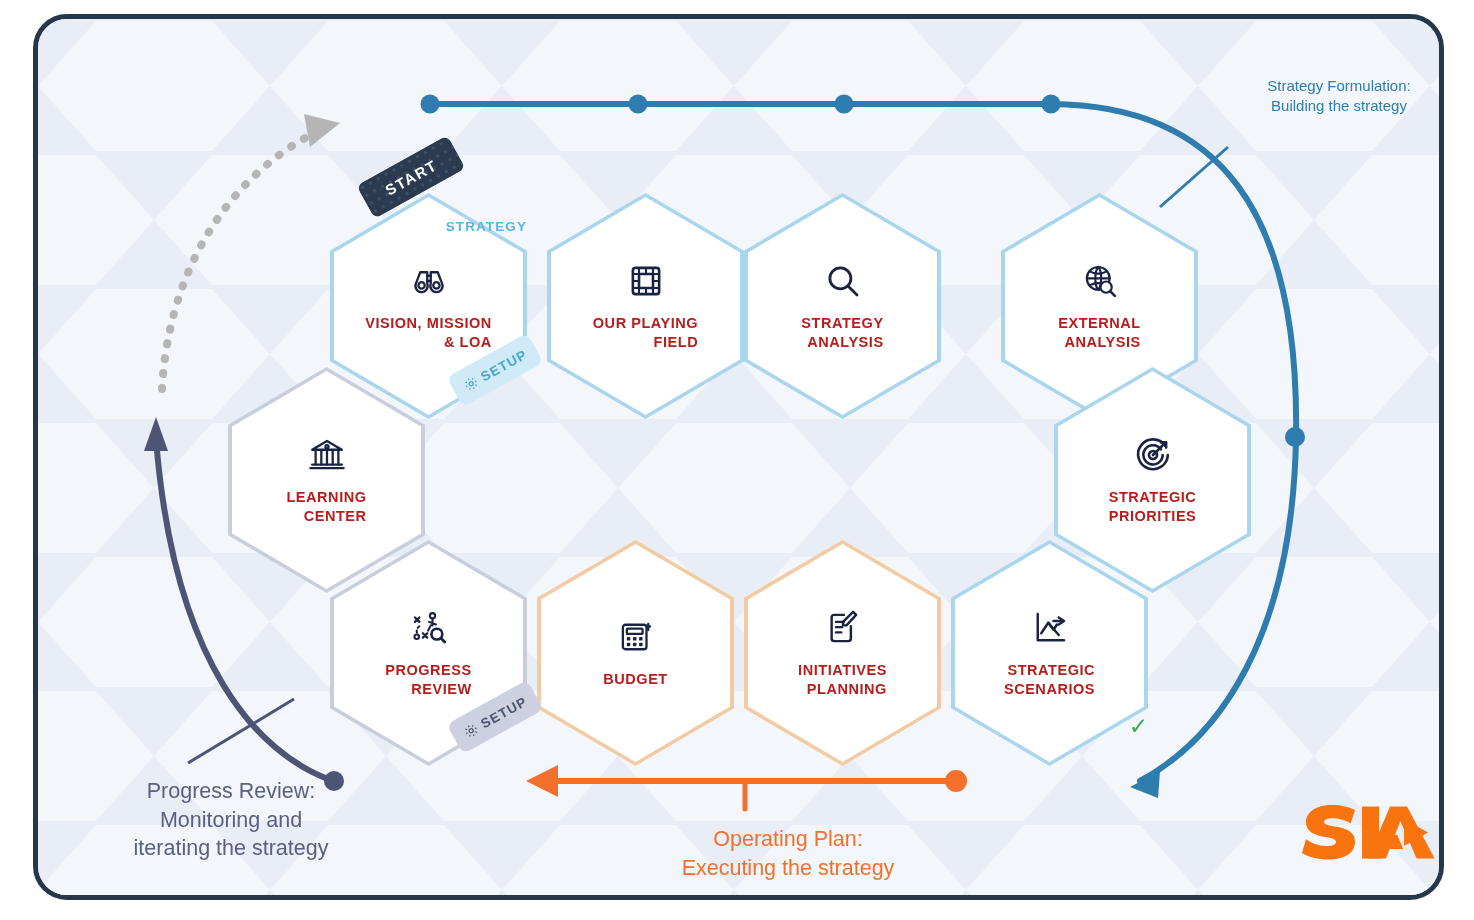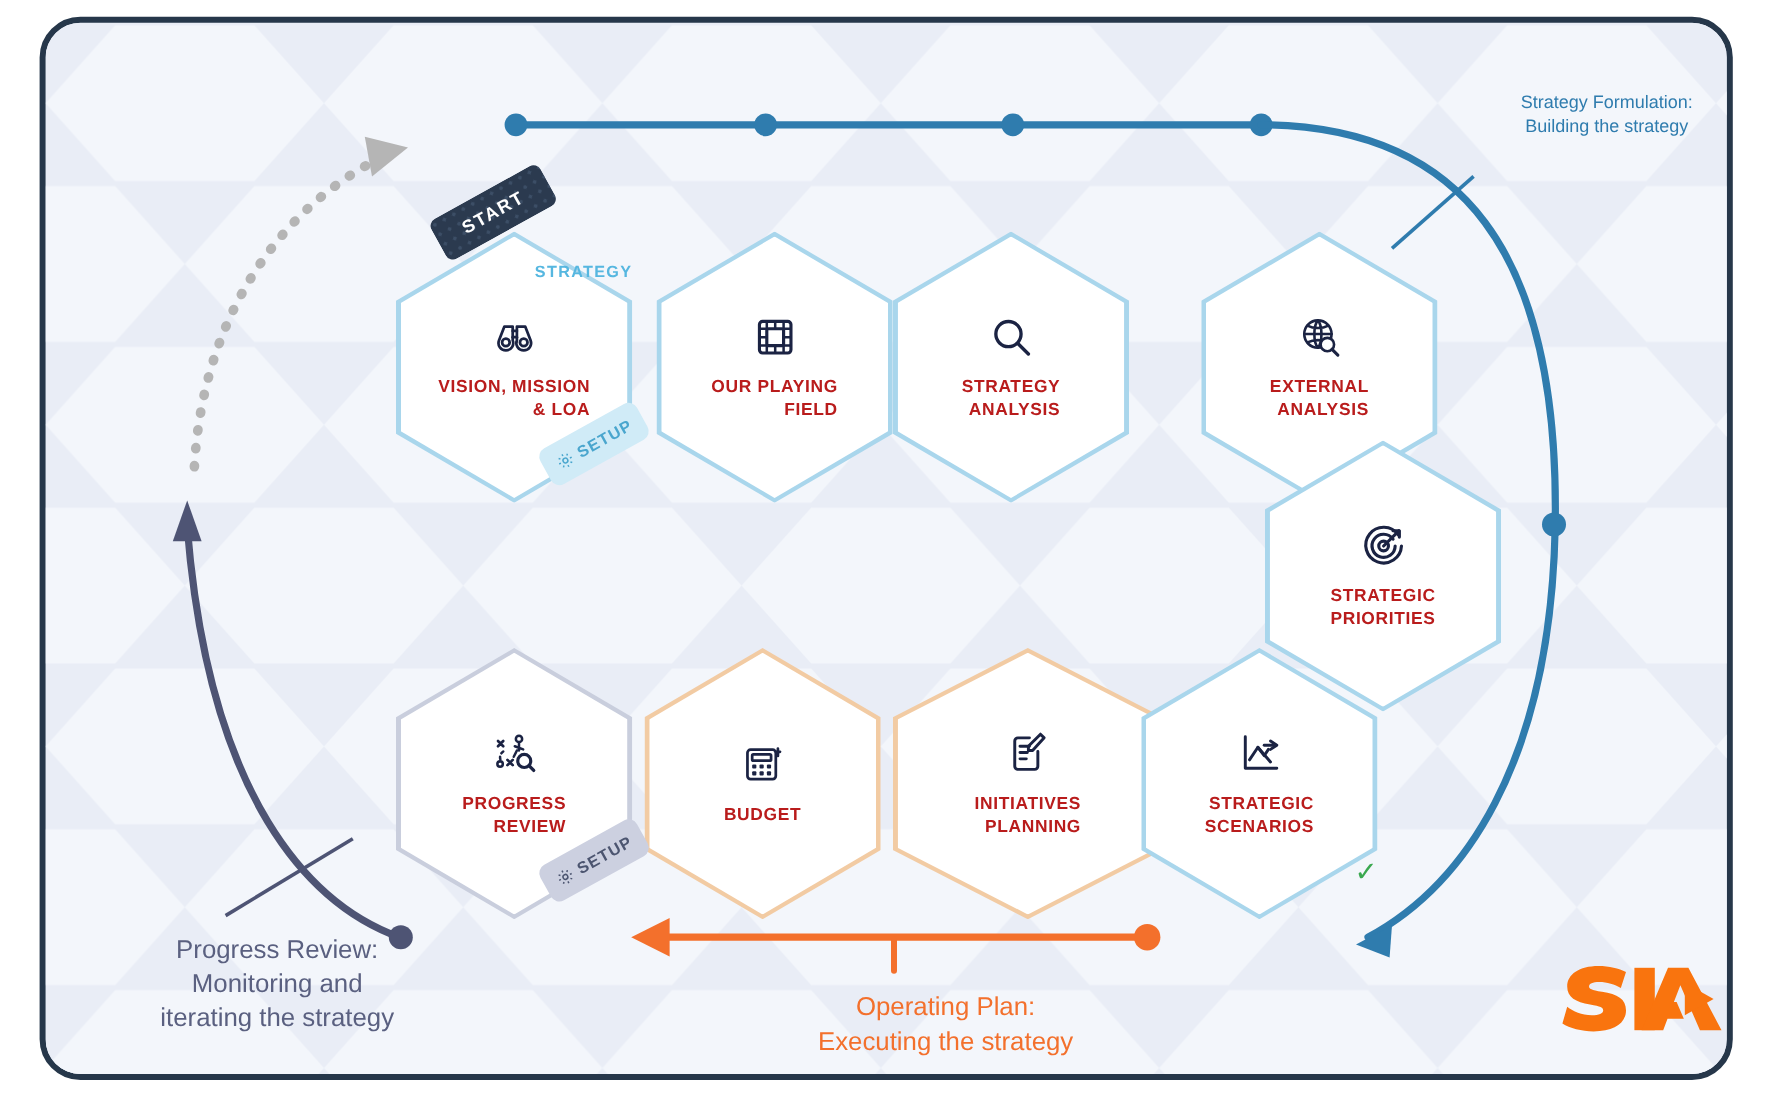--- a/index.html
+++ b/index.html
@@ -192,20 +192,35 @@
             <path d="M9 21h26M22 8c4.5 5 4.5 21 0 26M22 8c-4.5 5-4.5 21 0 26M12 13c6 3 14 3 20 0M12 29c6-3 14-3 20 0"></path>
             <circle cx="31" cy="31" r="6.4" fill="#ffffff"></circle>
             <path d="M35.5 35.5L41 41" stroke-width="3"></path>
           </svg>
         </div>
         <div class="lbl">EXTERNAL
 ANALYSIS</div>
       </div>
     </div>
 
+    <div class="hex edge-gray" style="left:190px;top:348px;">
+      <div class="edge"></div>
+      <div class="inner">
+        <div class="ico">
+          <svg viewBox="0 0 48 48" fill="none" stroke="currentColor" stroke-width="2.6" stroke-linecap="round" stroke-linejoin="round">
+            <path d="M7 18L24 8l17 10H7z"></path>
+            <circle cx="24" cy="14.5" r="1.8"></circle>
+            <path d="M11 19v16M17.5 19v16M24 19v16M30.5 19v16M37 19v16"></path>
+            <path d="M7 35h34M5 39h38"></path>
+          </svg>
+        </div>
+        <div class="lbl">LEARNING
+CENTER</div>
+      </div>
+    </div>
 
     <div class="hex edge-blue" style="left:1016px;top:348px;">
       <div class="edge"></div>
       <div class="inner">
         <div class="ico">
           <svg viewBox="0 0 48 48" fill="none" stroke="currentColor" stroke-width="3" stroke-linecap="round" stroke-linejoin="round">
             <path d="M38 13.5A17 17 0 1 0 41 24"></path>
             <path d="M33 17.5A11 11 0 1 0 35 24"></path>
             <circle cx="24" cy="24" r="4.6"></circle>
             <path d="M24 24L38.5 9.5"></path>
@@ -253,21 +268,21 @@
               <rect x="27.5" y="30.5" width="4" height="4" rx="1"></rect>
             </g>
             <path d="M38 9v7" stroke-linecap="round" stroke-width="2.6"></path>
             <path d="M36 12h4" stroke-linecap="round" stroke-width="2.6"></path>
           </svg>
         </div>
         <div class="lbl">BUDGET</div>
       </div>
     </div>
 
-    <div class="hex edge-orange" style="left:706px;top:521px;padding-left:28px;">
+    <div class="hex edge-orange" style="left:706px;top:521px;">
       <div class="edge"></div>
       <div class="inner">
         <div class="ico">
           <svg viewBox="0 0 48 48" fill="none" stroke="currentColor" stroke-width="2.8" stroke-linecap="round" stroke-linejoin="round">
             <path d="M33 22v14a3 3 0 0 1-3 3H14a3 3 0 0 1-3-3V12a3 3 0 0 1 3-3h11"></path>
             <path d="M16 17h9M16 23h7M16 29h6"></path>
             <path d="M39 9l-3.5-3.5L24 17v4h4L39 9z"></path>
           </svg>
         </div>
         <div class="lbl">INITIATIVES

